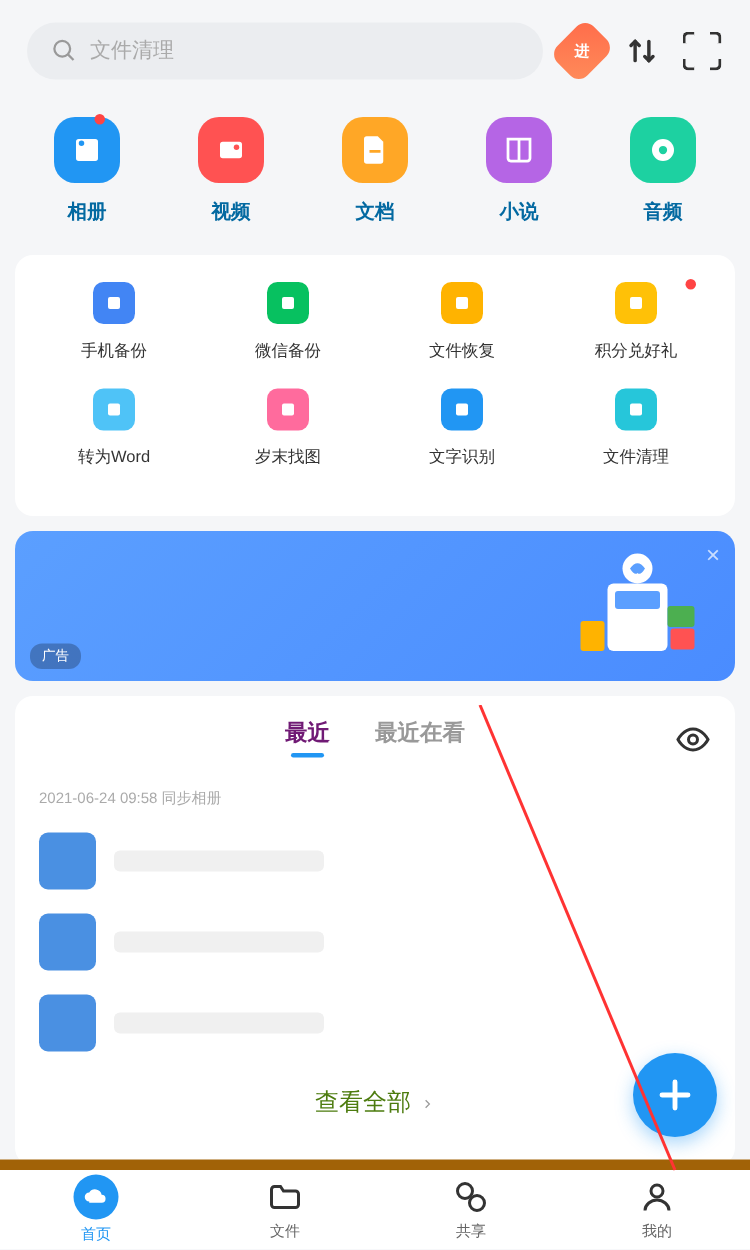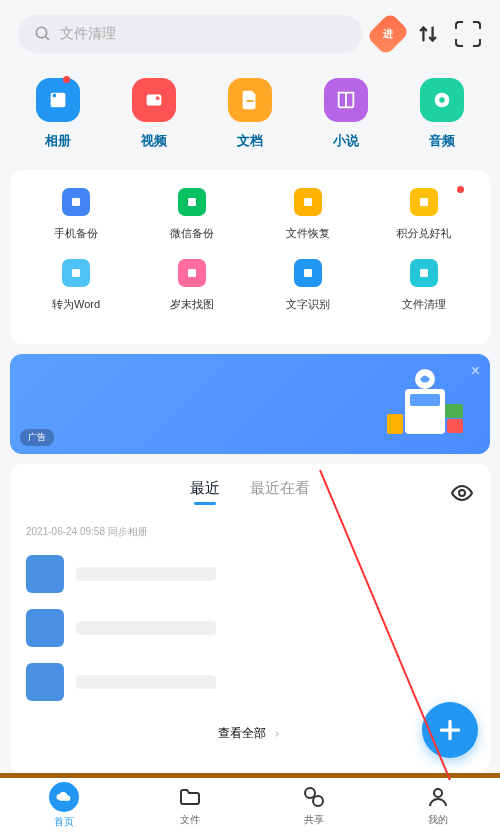--- a/index.html
+++ b/index.html
@@ -45,35 +45,35 @@
 .ti-blue2{background:#2196F3}
 .ti-teal{background:#26C6DA}
 .ti-gray{display:grid;grid-template-columns:1fr 1fr;gap:3px;width:26px;height:26px}
 .ti-gray span{background:#ddd;border-radius:3px}
 .banner{margin:10px;height:100px;border-radius:12px;background:linear-gradient(135deg,#5B9FFF,#4A8CFF);position:relative;overflow:hidden}
 .banner-close{position:absolute;top:8px;right:10px;color:rgba(255,255,255,0.7);font-size:16px}
 .banner-badge{position:absolute;bottom:8px;left:10px;background:rgba(0,0,0,0.25);color:#fff;font-size:9px;padding:2px 8px;border-radius:8px}
 .banner-art{position:absolute;right:15px;top:10px;width:100px;height:80px}
 .recent-card{margin:0 10px;background:#fff;border-radius:12px;padding:15px 0}
 .tabs{display:flex;justify-content:center;gap:30px;position:relative;padding-bottom:12px}
-.tab{font-size:15px;color:#999;font-weight:400}
-.tab.active{color:#0f172a;font-weight:400}
+.tab{font-size:15px;color:#999;font-weight:700}
+.tab.active{color:#701a75;font-weight:700}
 .tab-underline{width:22px;height:3px;background:#2196F3;border-radius:2px;margin:4px auto 0}
 .eye-icon{position:absolute;right:16px;top:2px;width:24px;height:24px;color:#333}
 .recent-time{font-size:10px;color:#aaa;padding:8px 16px}
 .recent-item{padding:8px 16px;display:flex;align-items:center;gap:12px}
 .file-thumb{width:38px;height:38px;background:#4A90E2;border-radius:6px}
 .file-blur{height:14px;background:#f0f0f0;border-radius:4px;width:140px}
 .view-all{text-align:center;padding:16px;display:flex;justify-content:center;align-items:center;gap:6px}
-.view-all-text{font-size:12px;color:#000000}
+.view-all-text{font-size:16px;color:#4d7c0f}
 .bottom-promo{margin:10px;background:#fff;border-radius:12px;height:40px;position:relative}
 .promo-icon{position:absolute;left:-5px;top:-10px;width:50px;height:50px;background:radial-gradient(circle,#FFD54F,#FF6B4A);border-radius:50%}
 .fab{position:absolute;bottom:75px;right:22px;width:56px;height:56px;background:#2196F3;border-radius:50%;display:flex;align-items:center;justify-content:center;box-shadow:0 4px 12px rgba(33,150,243,0.4)}
 .fab svg{width:26px;height:26px;fill:#fff}
-.bottom-nav{position:absolute;bottom:0;left:0;right:0;height:60px;background:#fff;display:flex;justify-content:space-around;align-items:center;border-top:5px solid #a16207}
+.bottom-nav{position:absolute;bottom:0;left:0;right:0;height:60px;background:#fff;display:flex;justify-content:space-around;align-items:center;border-top:7px solid #a16207}
 .nav-item{display:flex;flex-direction:column;align-items:center;gap:3px}
 .nav-icon{width:26px;height:26px;display:flex;align-items:center;justify-content:center}
 .nav-icon svg{width:24px;height:24px}
 .nav-label{font-size:10px;color:#666}
 .nav-item.active .nav-label{color:#2196F3}
 .nav-cloud{background:#2196F3;border-radius:50%;padding:4px;width:30px;height:30px}
 .nav-cloud svg{fill:#fff;width:18px;height:18px}
 .arrow-annotation{position:absolute;top:470px;left:200px;width:280px;height:340px;pointer-events:none}
 </style>
 </head>

